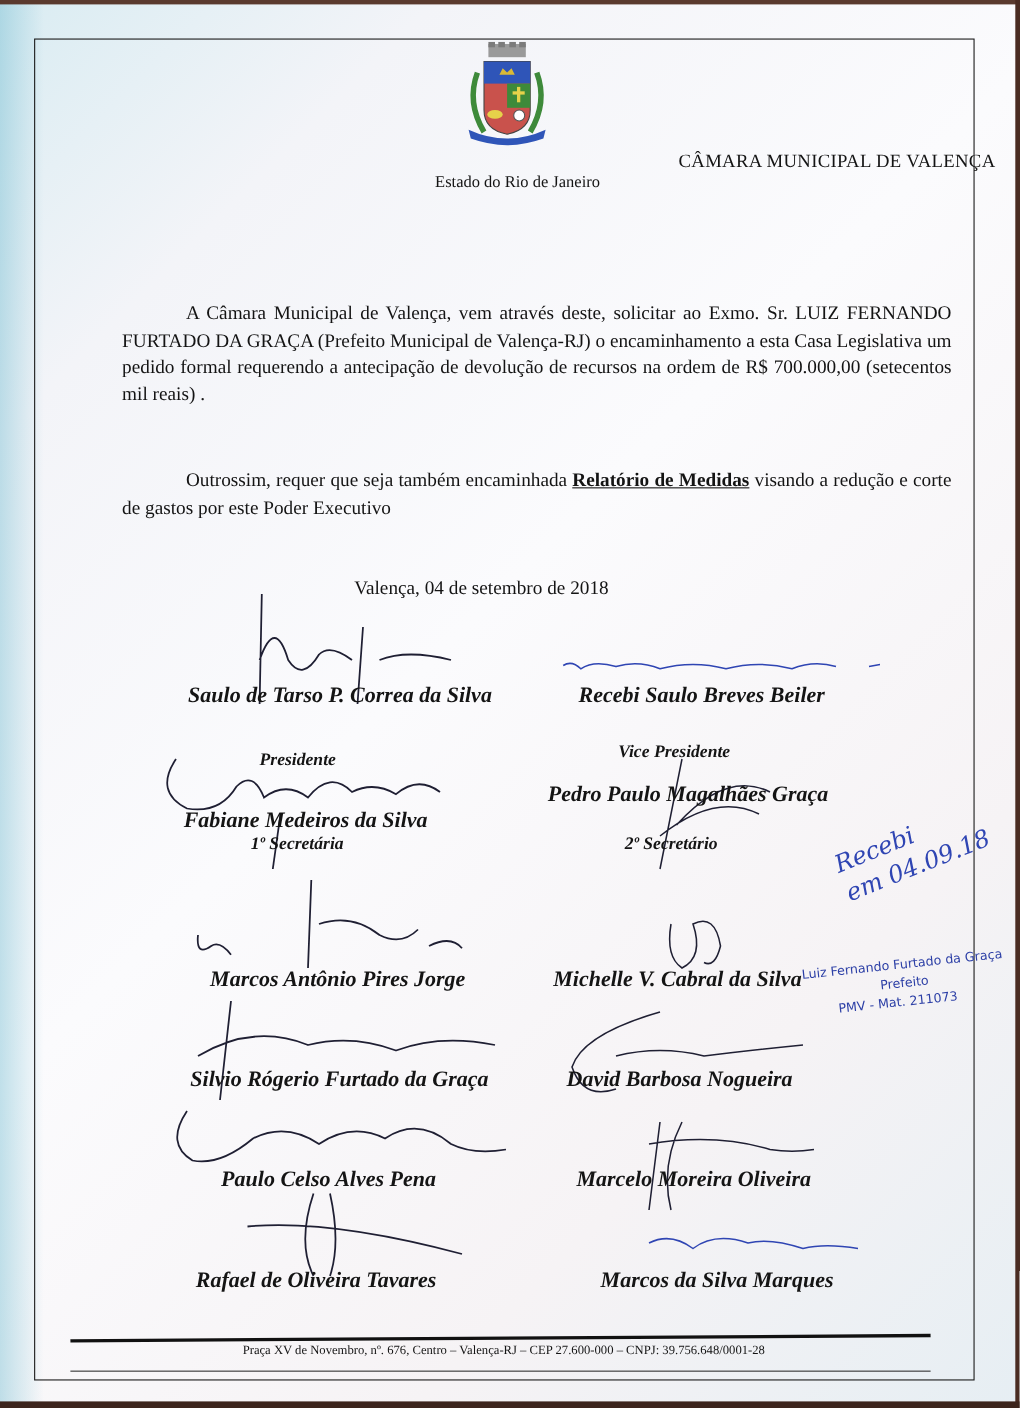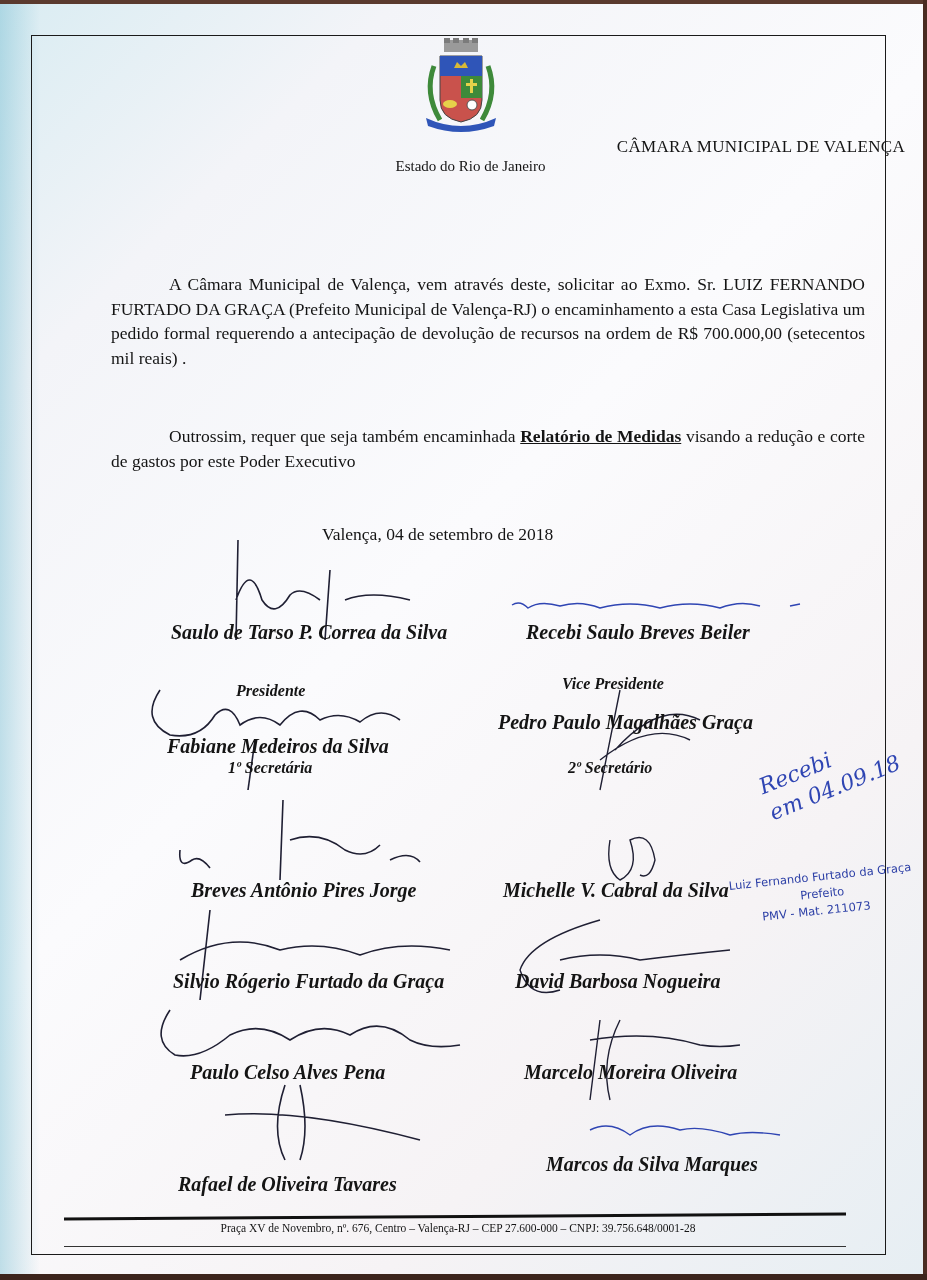--- a/index.html
+++ b/index.html
@@ -171,30 +171,30 @@
 
 <div class="sig-name" style="left:526px; top:621px;">Recebi Saulo Breves Beiler</div>
 <div class="sig-role" style="left:562px; top:645px;margin-top:30px;">Vice Presidente</div>
 
 <div class="sig-name" style="left:167px; top:735px;">Fabiane Medeiros da Silva</div>
 <div class="sig-role" style="left:228px; top:759px;">1º Secretária</div>
 
 <div class="sig-name" style="left:498px; top:711px;">Pedro Paulo Magalhães Graça</div>
 <div class="sig-role" style="left:568px; top:759px;">2º Secretário</div>
 
-<div class="sig-name" style="left:191px; top:879px;">Breves Antônio Pires Jorge</div>
+<div class="sig-name" style="left:191px; top:879px;">Marcos Antônio Pires Jorge</div>
 <div class="sig-name" style="left:503px; top:879px;">Michelle V. Cabral da Silva</div>
 
 <div class="sig-name" style="left:173px; top:970px;">Silvio Rógerio Furtado da Graça</div>
 <div class="sig-name" style="left:515px; top:970px;">David Barbosa Nogueira</div>
 
-<div class="sig-name" style="left:190px; top:1061px;font-style:italic;">Paulo Celso Alves Pena</div>
+<div class="sig-name" style="left:201px; top:1061px;font-style:italic;">Paulo Celso Alves Pena</div>
 <div class="sig-name" style="left:524px; top:1061px;">Marcelo Moreira Oliveira</div>
 
-<div class="sig-name" style="left:178px; top:1153px;margin-top:20px;">Rafael de Oliveira  Tavares</div>
+<div class="sig-name" style="left:178px; top:1153px;">Rafael de Oliveira  Tavares</div>
 <div class="sig-name" style="left:546px; top:1153px;">Marcos da Silva Marques</div>
 
 <div class="handnote">
   <div>Recebi</div>
   <div>em 04.09.18</div>
 </div>
 
 <div class="stamp">
   <div>Luiz Fernando Furtado da Graça</div>
   <div class="prefeito">Prefeito</div>

